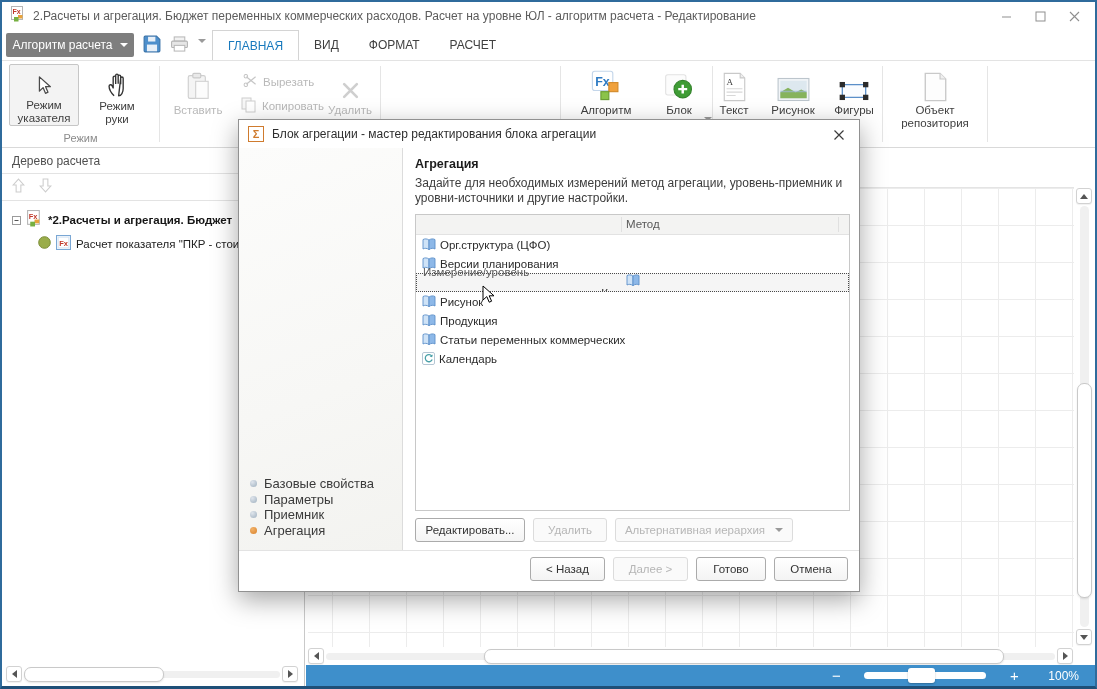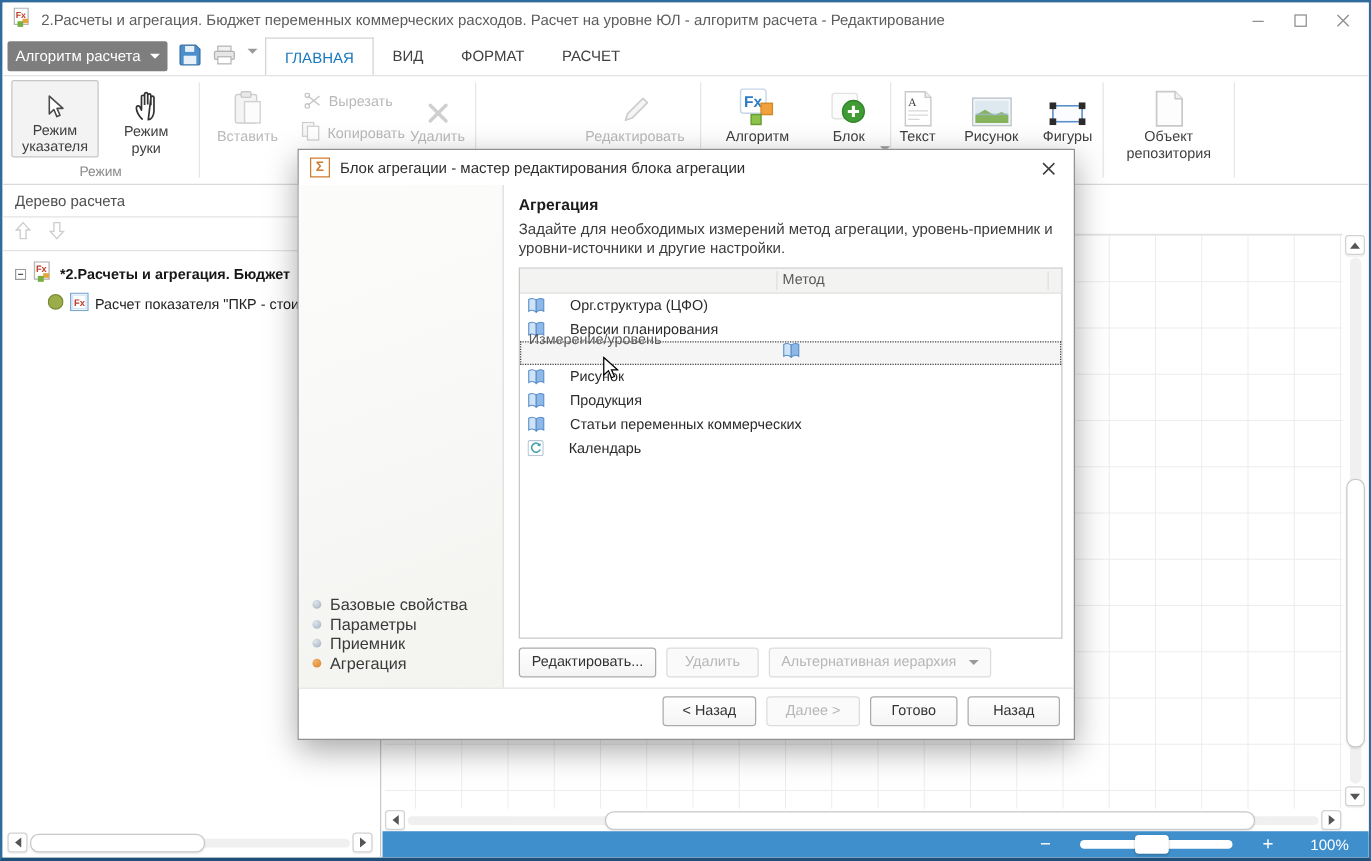--- a/index.html
+++ b/index.html
@@ -81,21 +81,21 @@
   .step { display:flex; align-items:center; gap:7px; height:15.5px; font-size:13px; color:#3a3a3a; }
   .bullet { width:7px; height:7px; border-radius:50%; background:radial-gradient(circle at 35% 30%, #dfe5ec, #9fb0bf); }
   .step.active .bullet { background:radial-gradient(circle at 35% 30%, #f2b269, #d9822b); }
   .dlg-heading { position:absolute; left:176px; top:37px; font-size:12.5px; font-weight:bold; color:#1c1c1c; }
   .dlg-desc { position:absolute; left:176px; top:56px; width:450px; font-size:12px; line-height:15px; color:#3c3c3c; }
   .dlg-list { position:absolute; left:176px; top:94px; width:435px; height:297px; border:1px solid #c8c8c8; background:#fff; }
   .dl-header { position:relative; height:20px; background:#f3f3f2; border-bottom:1px solid #e2e2e2; font-size:11.5px; color:#5a5a5a; }
   .dl-header .c1 { position:absolute; left:7px; top:3px;margin-top:48px; }
   .dl-header .c2 { position:absolute; left:210px; top:3px; }
   .dl-header .hsep { position:absolute; top:2px; bottom:2px; width:1px; background:#e0e0e0; }
-  .dl-row { height:19px; display:flex; align-items:center; padding-left:5px; font-size:11.5px; color:#2b2b2b; border:1px solid transparent;gap:16px; }
+  .dl-row { height:19px; display:flex; align-items:center; padding-left:5px; font-size:11.5px; color:#2b2b2b; border:1px solid transparent; }
   .dl-row .ricon { margin-right:4px; display:flex; }
   .dl-row .rlabel { white-space:nowrap; overflow:hidden; max-width:186px; }
   .dl-row.sel { background:#f5f5f5; border:1px dotted #4a4a4a;flex-direction:column; }
   .dlg-btnrow { position:absolute; top:398px; left:176px; right:11px; display:flex; gap:8px; }
   .btn { height:24px; border:1px solid #ababab; border-radius:3px; background:linear-gradient(#ffffff,#f4f4f4); font-size:11.5px; color:#333; display:flex; align-items:center; justify-content:center; }
   .btn.disabled { color:#b6b6b6; border-color:#dcdcdc; background:#fafafa; }
   .dlg-sep { position:absolute; left:0; right:0; top:430px; border-top:1px solid #e3e3e3; }
   .dlg-nav { position:absolute; top:437px; right:11px; display:flex; gap:8px; }
 
   .cursor-overlay { position:absolute; left:480px; top:283px; z-index:30; }
@@ -211,28 +211,20 @@
     </div>
     <div class="bigbtn disabled" style="left:322px; width:52px;">
       <span class="bicon">
           <svg width="23" height="23" viewBox="0 0 20 20">
             <path d="M4.5 4.5 L15.5 15.5 M15.5 4.5 L4.5 15.5" stroke="#cfcfcf" stroke-width="2.3" stroke-linecap="round"></path>
           </svg>
         </span>
       <span class="blabel">Удалить</span>
     </div>
 
-    <div class="bigbtn disabled" style="left:458px; width:96px;">
-      <span class="bicon">
-          <svg width="28" height="28" viewBox="0 0 24 24">
-            <path d="M5.5 19 L7 14.5 L17.5 4 L20.5 7 L10 17.5 Z M5.5 19 L10 17.5" fill="#f6f6f6" stroke="#cecece" stroke-width="1.2" stroke-linejoin="round"></path>
-          </svg>
-        </span>
-      <span class="blabel">Редактировать</span>
-    </div>
 
     <div class="bigbtn" style="left:566px; width:76px;">
       <span class="bicon">
           <svg width="34" height="32" viewBox="0 0 30 28">
             <rect x="3" y="1" width="18" height="17" rx="2" fill="#fff" stroke="#c4d6ea"></rect>
             <text x="5.5" y="14" font-size="11" font-weight="bold" fill="#2f7bc3">Fx</text>
             <rect x="17.5" y="11" width="8" height="8" fill="#f0a13c" stroke="#d28a2b"></rect>
             <rect x="10.5" y="19" width="7" height="7" fill="#8bc34a" stroke="#6a9c33"></rect>
           </svg>
         </span>
@@ -496,21 +488,21 @@
         <span>Альтернативная иерархия</span>
         <span class="caret gray"></span>
       </div>
     </div>
 
     <div class="dlg-sep"></div>
     <div class="dlg-nav">
       <div class="btn" style="width:75px;">&lt; Назад</div>
       <div class="btn disabled" style="width:75px;">Далее &gt;</div>
       <div class="btn" style="width:70px;">Готово</div>
-      <div class="btn" style="width:74px;">Назад</div>
+      <div class="btn" style="width:74px;">Отмена</div>
     </div>
   </div>
 
   <div class="cursor-overlay">
     <svg width="13" height="19" viewBox="0 0 13 19">
         <path d="M1 1 L1 15 L4.8 11.6 L7.2 17.2 L9.6 16.2 L7.2 10.8 L12 10.8 Z" fill="#fff" stroke="#000" stroke-width="1"></path>
       </svg>
   </div>
 
 </div>

